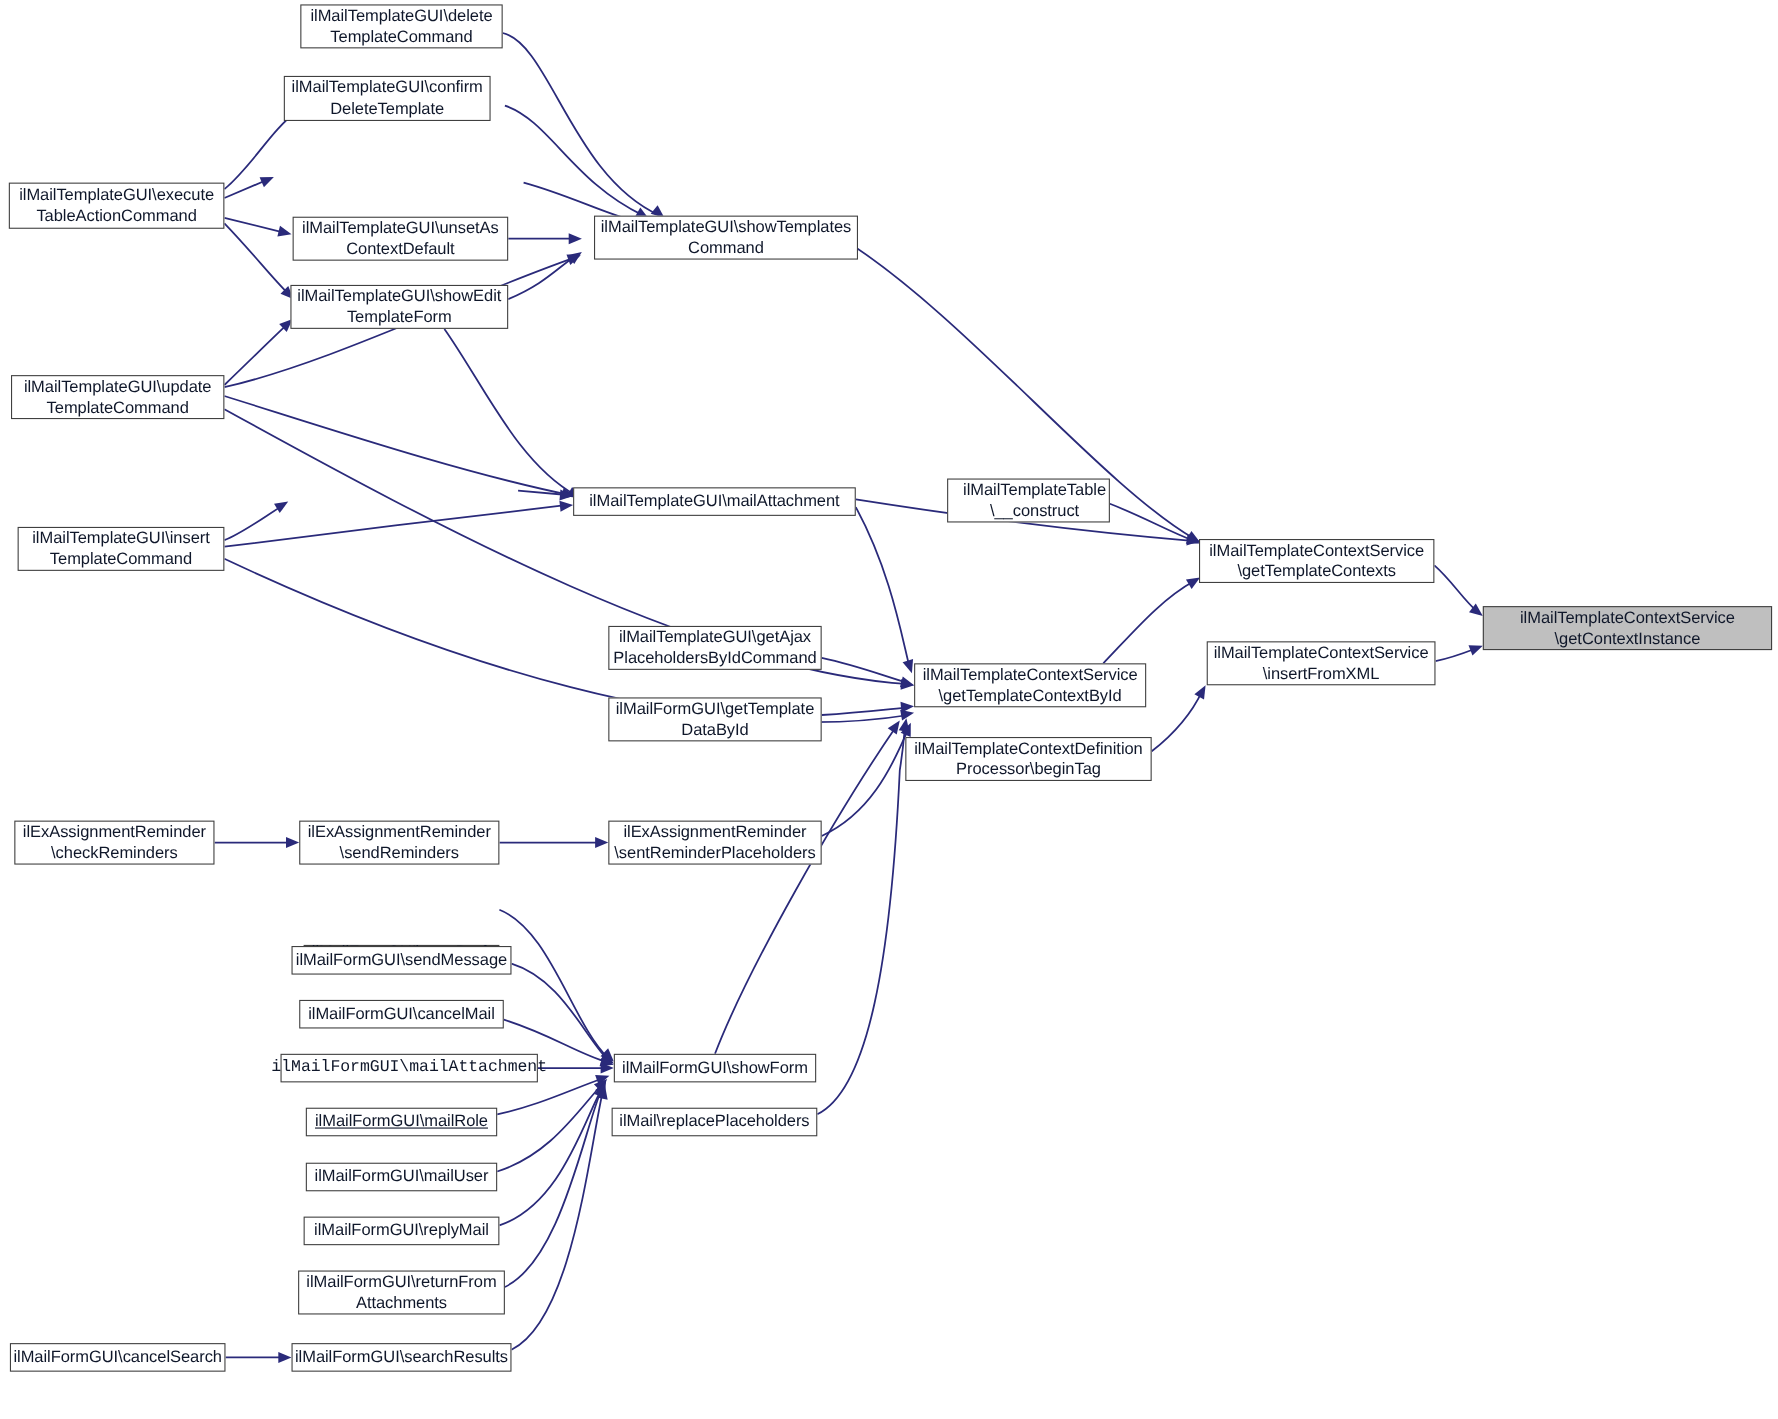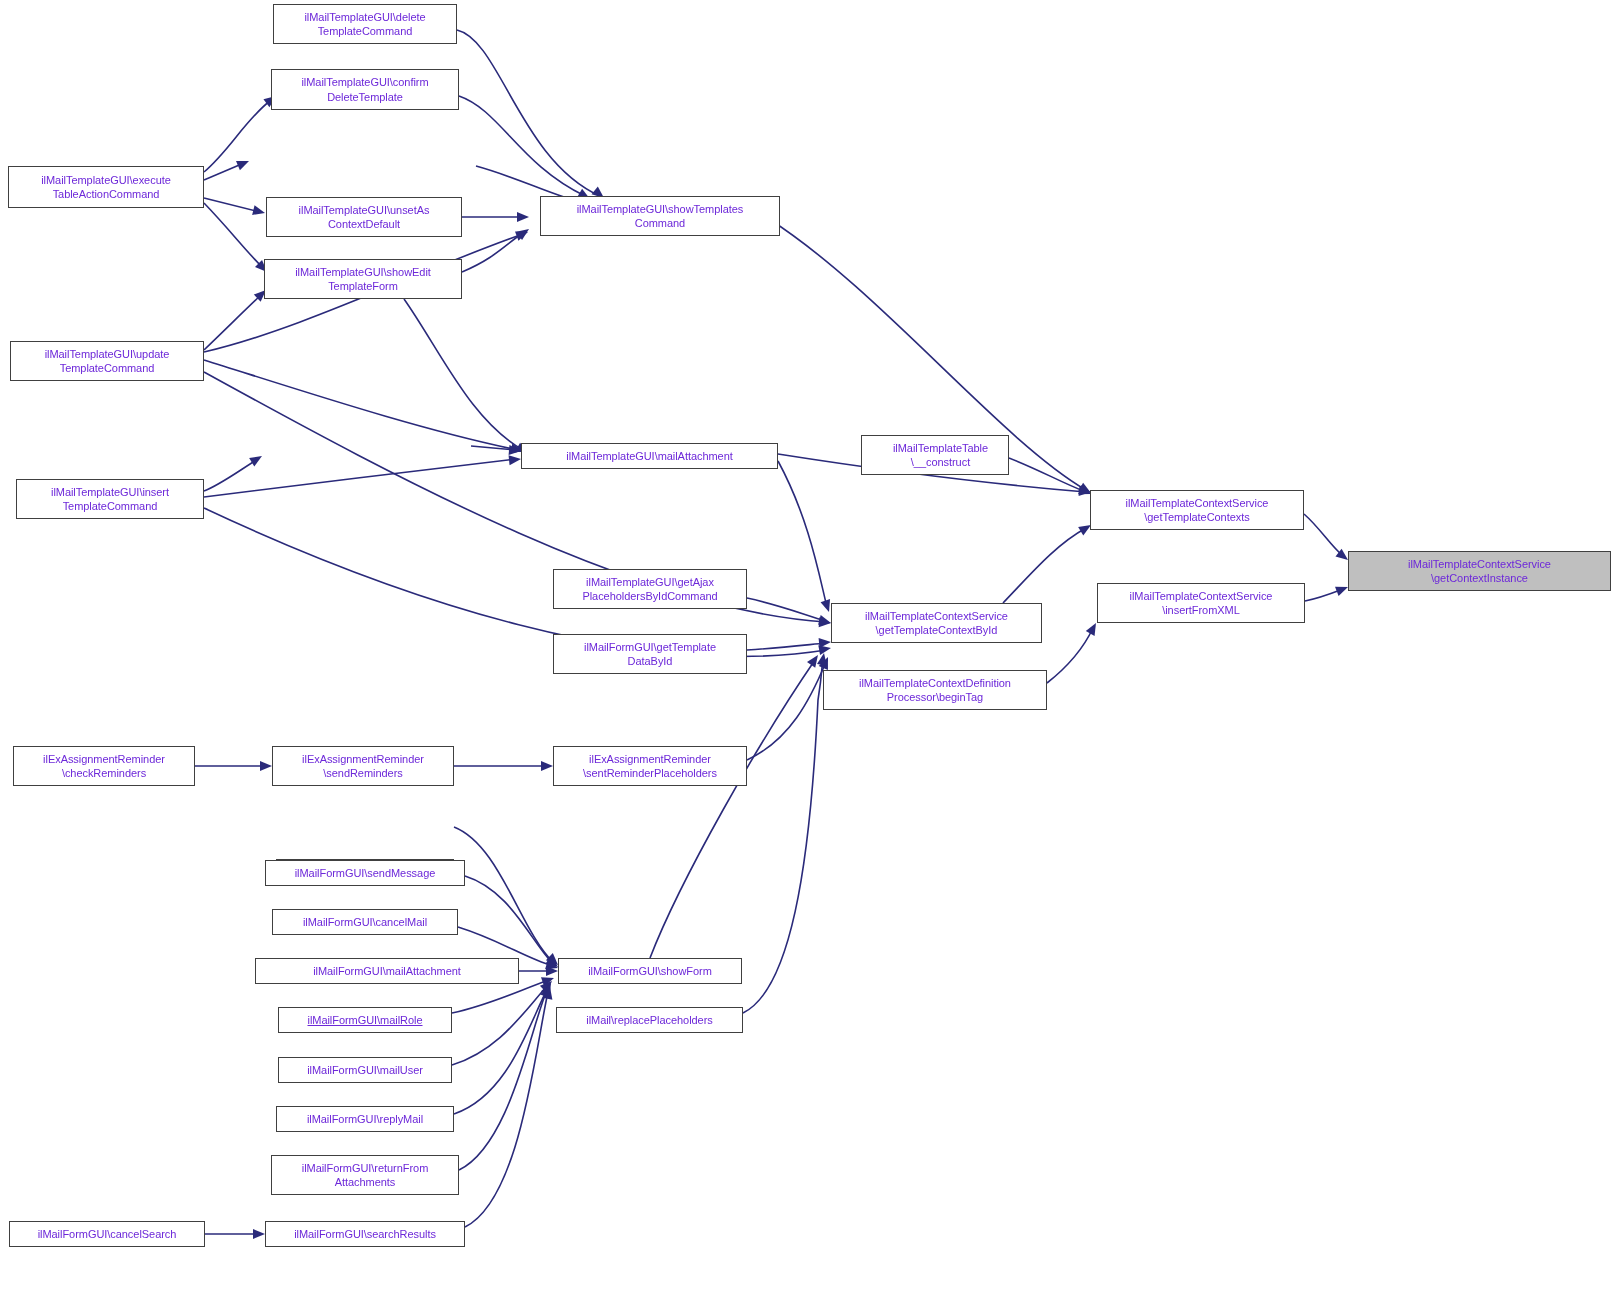--- a/index.html
+++ b/index.html
@@ -32,26 +32,26 @@
   }
   .arrow-head {
     fill: #2a2a7a;
     stroke: none;
   }
   .node {
     position: absolute;
     box-sizing: border-box;
     border: 1.4px solid #404040;
     background: #ffffff;
-    color: #6d28d9;
+    color: #0f172a;
     display: flex;
     align-items: center;
     justify-content: center;
     text-align: center;
-    font-size: 11px;
+    font-size: 15px;
     line-height: 1.28;
     letter-spacing: -0.05px;
     white-space: pre-line;
     z-index: 2;
   }
   .node.highlight {
     background: #bfbfbf;
   }
 </style>
 </head>
@@ -227,21 +227,21 @@
         <path class="edge-path" d="M 465,1227 C 520,1200 535,1050 548,992"></path>
         <path class="arrow-head" d="M 0,0 L -12,-5 L -12,5 Z" transform="translate(550,987) rotate(-78)"></path>
       </g>
       <g>
         <path class="edge-path" d="M 205,1234 L 260,1234"></path>
         <path class="arrow-head" d="M 0,0 L -12,-5 L -12,5 Z" transform="translate(265,1234) rotate(0)"></path>
       </g>
     </svg>
 <div class="node" style="left: 273px; top: 4px; width: 184px; height: 40px;">ilMailTemplateGUI\delete
 TemplateCommand</div>
-    <div class="node" style="left: 271px; top: 69px; width: 188px; height: 41px;">ilMailTemplateGUI\confirm
+    <div class="node" style="left: 258px; top: 69px; width: 188px; height: 41px;">ilMailTemplateGUI\confirm
 DeleteTemplate</div>
     <div class="node" style="left: 266px; top: 197px; width: 196px; height: 40px;">ilMailTemplateGUI\unsetAs
 ContextDefault</div>
     <div class="node" style="left: 8px; top: 166px; width: 196px; height: 42px;">ilMailTemplateGUI\execute
 TableActionCommand</div>
     <div class="node" style="left: 529px; top: 196px; width: 240px; height: 40px; margin-left: 11px;">ilMailTemplateGUI\showTemplates
 Command</div>
     <div class="node" style="left: 264px; top: 259px; width: 198px; height: 40px;">ilMailTemplateGUI\showEdit
 TemplateForm</div>
     <div class="node" style="left: 10px; top: 341px; width: 194px; height: 40px;">ilMailTemplateGUI\update
@@ -267,21 +267,21 @@
 Processor\beginTag</div>
     <div class="node" style="left: 13px; top: 746px; width: 182px; height: 40px;">ilExAssignmentReminder
 \checkReminders</div>
     <div class="node" style="left: 272px; top: 746px; width: 182px; height: 40px;">ilExAssignmentReminder
 \sendReminders</div>
     <div class="node" style="left: 553px; top: 746px; width: 194px; height: 40px;">ilExAssignmentReminder
 \sentReminderPlaceholders</div>
     <div class="node" style="left: 276px; top: 811px; width: 178px; height: 14px; margin-top: 48px;">ilMailFormGUI\saveDraft</div>
     <div class="node" style="left: 265px; top: 860px; width: 200px; height: 26px;">ilMailFormGUI\sendMessage</div>
     <div class="node" style="left: 272px; top: 909px; width: 186px; height: 26px;">ilMailFormGUI\cancelMail</div>
-    <div class="node" style="left: 255px; top: 958px; width: 264px; height: 26px;">ilMailFormGUI\mailAttachment</div>
+    <div class="node" style="left: 255px; top: 958px; width: 234px; height: 26px; font-family: Liberation Mono, monospace;">ilMailFormGUI\mailAttachment</div>
     <div class="node" style="left: 558px; top: 958px; width: 184px; height: 26px;">ilMailFormGUI\showForm</div>
     <div class="node" style="left: 278px; top: 1007px; width: 174px; height: 26px; text-decoration: underline;">ilMailFormGUI\mailRole</div>
     <div class="node" style="left: 556px; top: 1007px; width: 187px; height: 26px;">ilMail\replacePlaceholders</div>
     <div class="node" style="left: 278px; top: 1057px; width: 174px; height: 26px;">ilMailFormGUI\mailUser</div>
     <div class="node" style="left: 276px; top: 1106px; width: 178px; height: 26px;">ilMailFormGUI\replyMail</div>
     <div class="node" style="left: 271px; top: 1155px; width: 188px; height: 40px;">ilMailFormGUI\returnFrom
 Attachments</div>
     <div class="node" style="left: 9px; top: 1221px; width: 196px; height: 26px;">ilMailFormGUI\cancelSearch</div>
     <div class="node" style="left: 265px; top: 1221px; width: 200px; height: 26px;">ilMailFormGUI\searchResults</div>
   </div>

